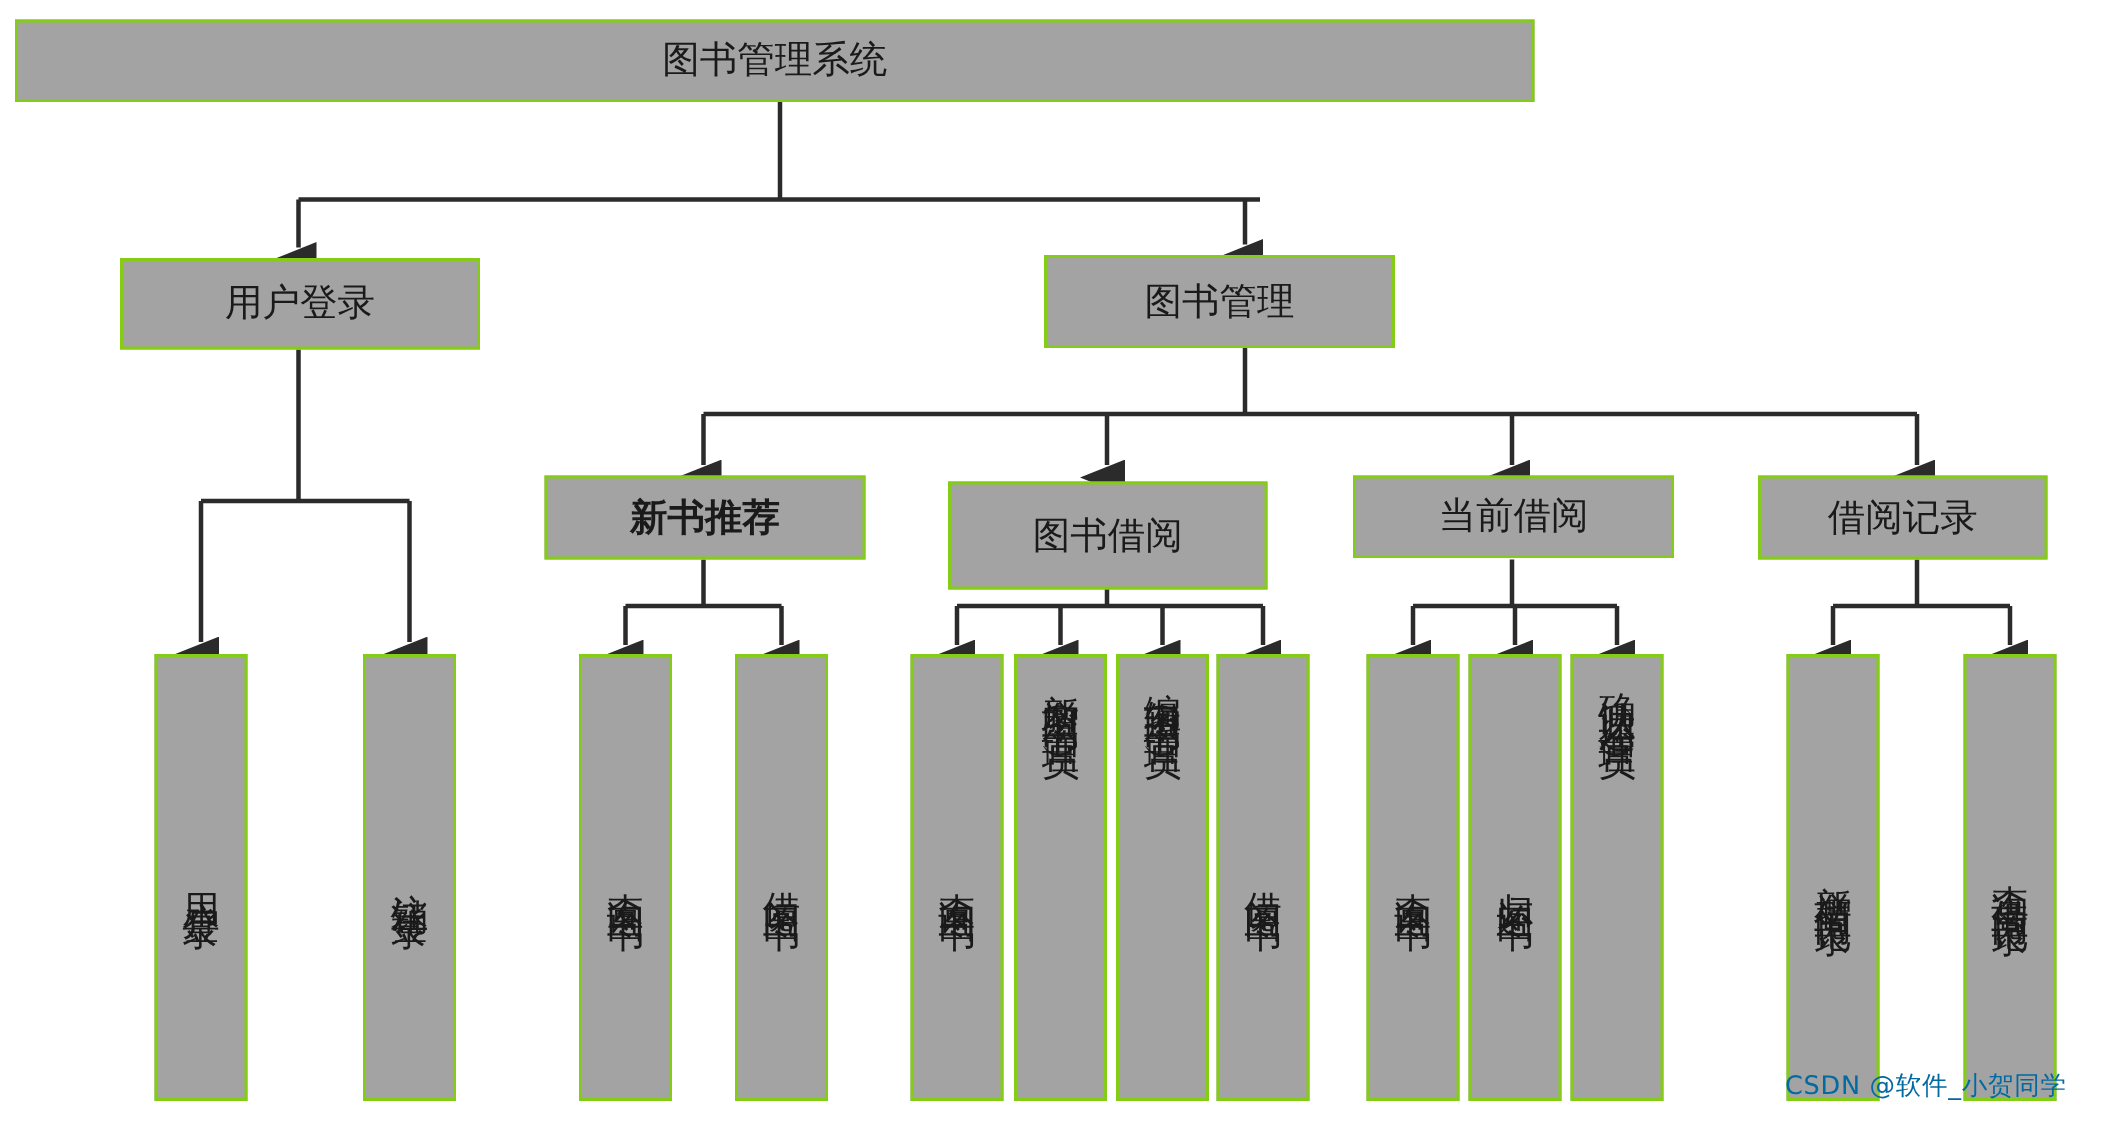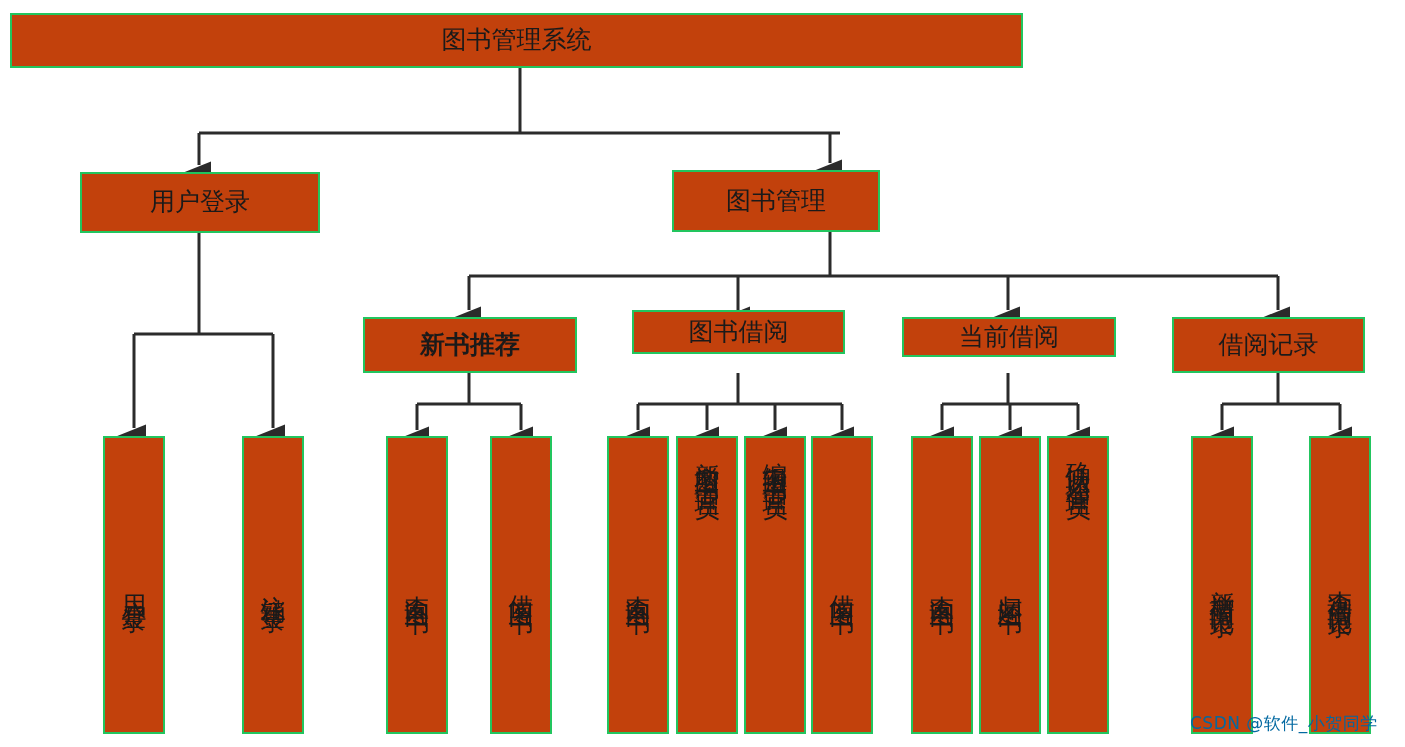--- a/index.html
+++ b/index.html
@@ -12,22 +12,22 @@
     position:relative;
   }
   #diagram-root{position:absolute;left:0;top:0;width:1405px;height:747px;}
 
   
   #connector-layer{position:absolute;left:0;top:0;width:1405px;height:747px;}
 
   .node{
     position:absolute;
     box-sizing:border-box;
-    background:#c2410c;
-    border:2px solid #22c55e;
+    background:#a3a3a3;
+    border:2px solid #84cc16;
     display:flex;
     align-items:center;
     justify-content:center;
     z-index:2;
   }
   .node .label{
     color:#1a1a1a;
     line-height:1.14;
     text-align:center;
     white-space:nowrap;
@@ -120,31 +120,31 @@
     </g>
   </svg>
 
   <div class="node h" id="node-root" style="left:10px;top:13px;width:1013px;height:55px;">
     <span class="label">图书管理系统</span>
   </div>
 
   <div class="node h" style="left:80px;top:172px;width:240px;height:61px;">
     <span class="label">用户登录</span>
   </div>
-  <div class="node h" style="left:672px;top:170px;width:208px;height:62px;">
+  <div class="node h" style="left:696px;top:170px;width:234px;height:62px;">
     <span class="label">图书管理</span>
   </div>
 
   <div class="node h" style="left:363px;top:317px;width:214px;height:56px;font-weight:bold;">
     <span class="label">新书推荐</span>
   </div>
-  <div class="node h" style="left:632px;top:310px;width:213px;height:44px;">
+  <div class="node h" style="left:632px;top:321px;width:213px;height:72px;">
     <span class="label">图书借阅</span>
   </div>
-  <div class="node h" style="left:902px;top:317px;width:214px;height:40px;">
+  <div class="node h" style="left:902px;top:317px;width:214px;height:55px;">
     <span class="label">当前借阅</span>
   </div>
   <div class="node h" style="left:1172px;top:317px;width:193px;height:56px;align-items:center;">
     <span class="label">借阅记录</span>
   </div>
 
   <div class="node v mid" style="left:103px;top:436px;width:62px;height:298px;">
     <span class="label">用户登录</span>
   </div>
   <div class="node v mid" style="left:242px;top:436px;width:62px;height:298px;">

